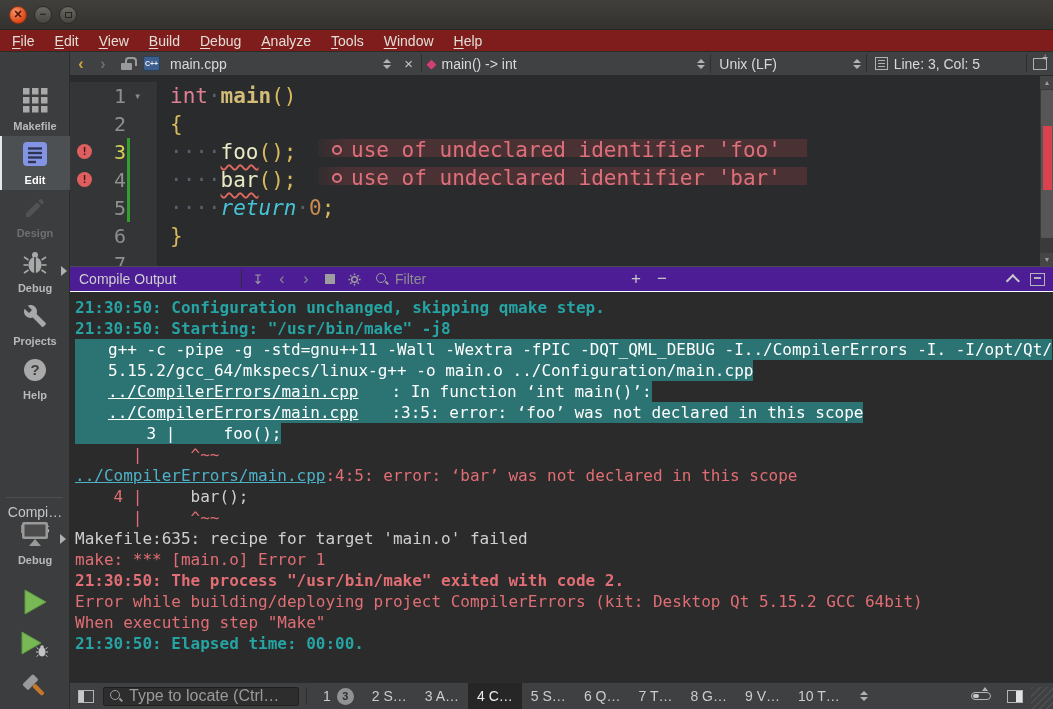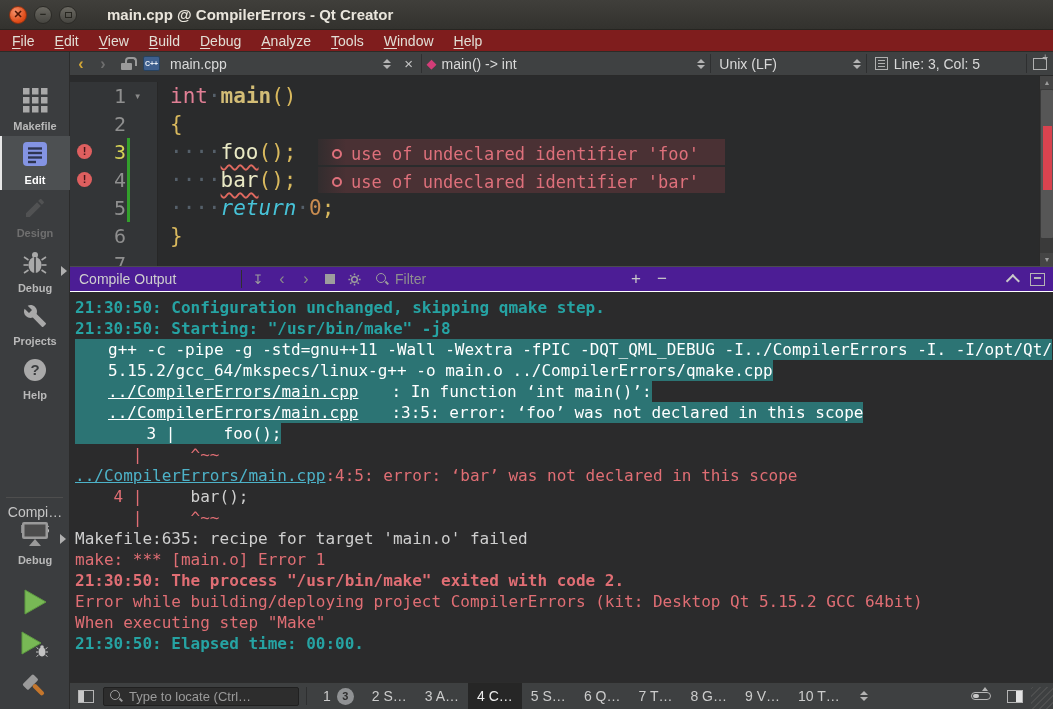--- a/index.html
+++ b/index.html
@@ -83,23 +83,23 @@
   .chg-bar { position:absolute; left:57px; top:0; width:3px; height:28px; background:#33a02c; }
   .fold { position:absolute; left:64px; top:0; color:#8a8a8a; font-size:12px; line-height:28px; }
   .ed-code { padding-left:12px; white-space:pre; }
   .t-type { color:#e17f95; }
   .t-fn { color:#d3bd76; font-weight:bold; }
   .t-pn { color:#d9b95e; }
   .t-ws { color:#55606a; }
   .t-errid { color:#e9e9c5; text-decoration:underline wavy #e0695f 1.5px; text-underline-offset:5px; }
   .t-kw { color:#47c3d8; font-style:italic; }
   .t-num { color:#c88c50; }
-  .ed-annot { position:absolute; left:248px; top:1px; height:26px; display:flex; align-items:center;
+  .ed-annot { position:absolute; left:248px; top:1px; height:18px; display:flex; align-items:center;
      background:linear-gradient(90deg, rgba(74,49,52,0.25), #4a3134 28px); padding:4px 26px 0 14px;
-     color:#de707b; font-family:"DejaVu Sans Mono", monospace; font-size:17px; white-space:pre; }
+     color:#de707b; font-family:"DejaVu Sans Mono", monospace; font-size:21px; white-space:pre; }
   .annot-circle { width:10px; height:10px; border:2px solid #de707b; border-radius:50%; margin-right:9px; flex:0 0 auto; }
   .ed-scroll { position:absolute; right:0; top:0; width:14px; height:190px; background:#3a3a3a; border-left:1px solid #2a2a2a; }
   .ed-scroll .arr { position:absolute; left:0; width:14px; height:13px; background:#454545; color:#9b9b9b;
      font-size:7px; text-align:center; line-height:13px; }
   .ed-scroll .thumb { position:absolute; left:1px; top:14px; width:12px; height:148px; background:#565656; border-radius:1px; }
   .ed-scroll .marker { position:absolute; left:3px; top:50px; width:9px; height:64px; background:#d9434f; }
 
   
   .out-header { position:absolute; left:70px; top:266px; width:983px; height:26px; background:#4c1d95;
      border-top:1px solid #4a4c4d; border-bottom:1px solid #ffffff; display:flex; align-items:center; color:#cfcfcf; font-size:14px; }
@@ -133,21 +133,21 @@
   .o-hl .os-plain, .o-hl .os-link { color:#ffffff;margin-left:33px; }
 
   
   .statusbar { position:absolute; left:70px; top:682px; width:983px; height:27px; background:#3e4041;
      border-top:1px solid #2c2c2c; display:flex; align-items:center; font-size:14px; color:#cccccc; }
   .sb-toggle { width:16px; height:13px; border:1px solid #b5b5b5; position:relative; margin:0 9px 0 8px; }
   .sb-toggle.left:before { content:""; position:absolute; left:0; top:0; bottom:0; width:5px; background:#c9c9c9; }
   .sb-toggle.right:before { content:""; position:absolute; right:0; top:0; bottom:0; width:6px; background:#e3e3e3; }
   .locator { display:flex; align-items:center; width:196px; height:19px; background:#2d2d2d; border:1px solid #202020;
      border-radius:2px; padding:0 4px; }
-  .locator input { background:transparent; border:none; outline:none; color:#9a9a9a; font-size:13px; width:160px;
+  .locator input { background:transparent; border:none; outline:none; color:#9a9a9a; font-size:16px; width:160px;
      font-family:"Liberation Sans",sans-serif; }
   .locator input::placeholder { color:#9a9a9a; }
   .sb-sep { width:1px; height:18px; background:#2e2f30; margin:0 7px; }
   .panes { display:flex; align-items:center; height:27px; }
   .pane { display:flex; align-items:center; gap:6px; padding:0 9px; height:27px; color:#cccccc; cursor:pointer; }
   .pane.selected { background:#262626; color:#ededed; }
   .pane .badge { width:17px; height:17px; border-radius:50%; background:#909294; color:#2d2d2d; font-size:11px;
      font-weight:bold; display:flex; align-items:center; justify-content:center; }
   .sb-right { margin-left:auto; display:flex; align-items:center; gap:16px; padding-right:30px; }
   .pill { position:relative; width:20px; height:8px; border:1px solid #b5b5b5; border-radius:4px; }
@@ -163,21 +163,20 @@
 <div class="window">
 
   <div class="titlebar">
     <div class="winbtns">
       <div class="wbtn close">✕</div>
       <div class="wbtn minmax">−</div>
       <div class="wbtn minmax">
           <span class="sq"></span>
         </div>
     </div>
-    <div class="title-text">main.cpp @ CompilerErrors - Qt Creator</div>
   </div>
 
   <div class="menubar" id="menubar">
       <span class="menu-item">
         <span><u>F</u>ile</span>
       </span>
       <span class="menu-item">
         <span><u>E</u>dit</span>
       </span>
       <span class="menu-item">
@@ -464,21 +463,21 @@
     <div class="oh-right">
       <span class="chev-up"></span>
       <span class="winicon"></span>
     </div>
   </div>
 
   <div class="out-body" id="out-body">
       <div class="out-line"><span class="os-info">21:30:50: Configuration unchanged, skipping qmake step.</span></div>
       <div class="out-line"><span class="os-info">21:30:50: Starting: "/usr/bin/make" -j8</span></div>
       <div class="out-line"><span class="o-hl"><span class="os-plain">g++ -c -pipe -g -std=gnu++11 -Wall -Wextra -fPIC -DQT_QML_DEBUG -I../CompilerErrors -I. -I/opt/Qt/</span></span></div>
-      <div class="out-line"><span class="o-hl"><span class="os-plain">5.15.2/gcc_64/mkspecs/linux-g++ -o main.o ../CompilerErrors/qmake.cpp</span></span></div>
+      <div class="out-line"><span class="o-hl"><span class="os-plain">5.15.2/gcc_64/mkspecs/linux-g++ -o main.o ../Configuration/main.cpp</span></span></div>
       <div class="out-line"><span class="o-hl"><span class="os-link">../CompilerErrors/main.cpp</span><span class="os-plain">: In function ‘int main()’:</span></span></div>
       <div class="out-line"><span class="o-hl"><span class="os-link">../CompilerErrors/main.cpp</span><span class="os-plain">:3:5: error: ‘foo’ was not declared in this scope</span></span></div>
       <div class="out-line"><span class="o-hl"><span class="os-plain">    3 |     foo();</span></span></div>
       <div class="out-line"><span class="os-error">      |     ^~~</span></div>
       <div class="out-line"><span class="os-link">../CompilerErrors/main.cpp</span><span class="os-error">:4:5: error: ‘bar’ was not declared in this scope</span></div>
       <div class="out-line"><span class="os-error">    4 |</span><span class="os-plain">     bar();</span></div>
       <div class="out-line"><span class="os-error">      |     ^~~</span></div>
       <div class="out-line"><span class="os-plain">Makefile:635: recipe for target 'main.o' failed</span></div>
       <div class="out-line"><span class="os-error">make: *** [main.o] Error 1</span></div>
       <div class="out-line"><span class="os-error-bold">21:30:50: The process "/usr/bin/make" exited with code 2.</span></div>

